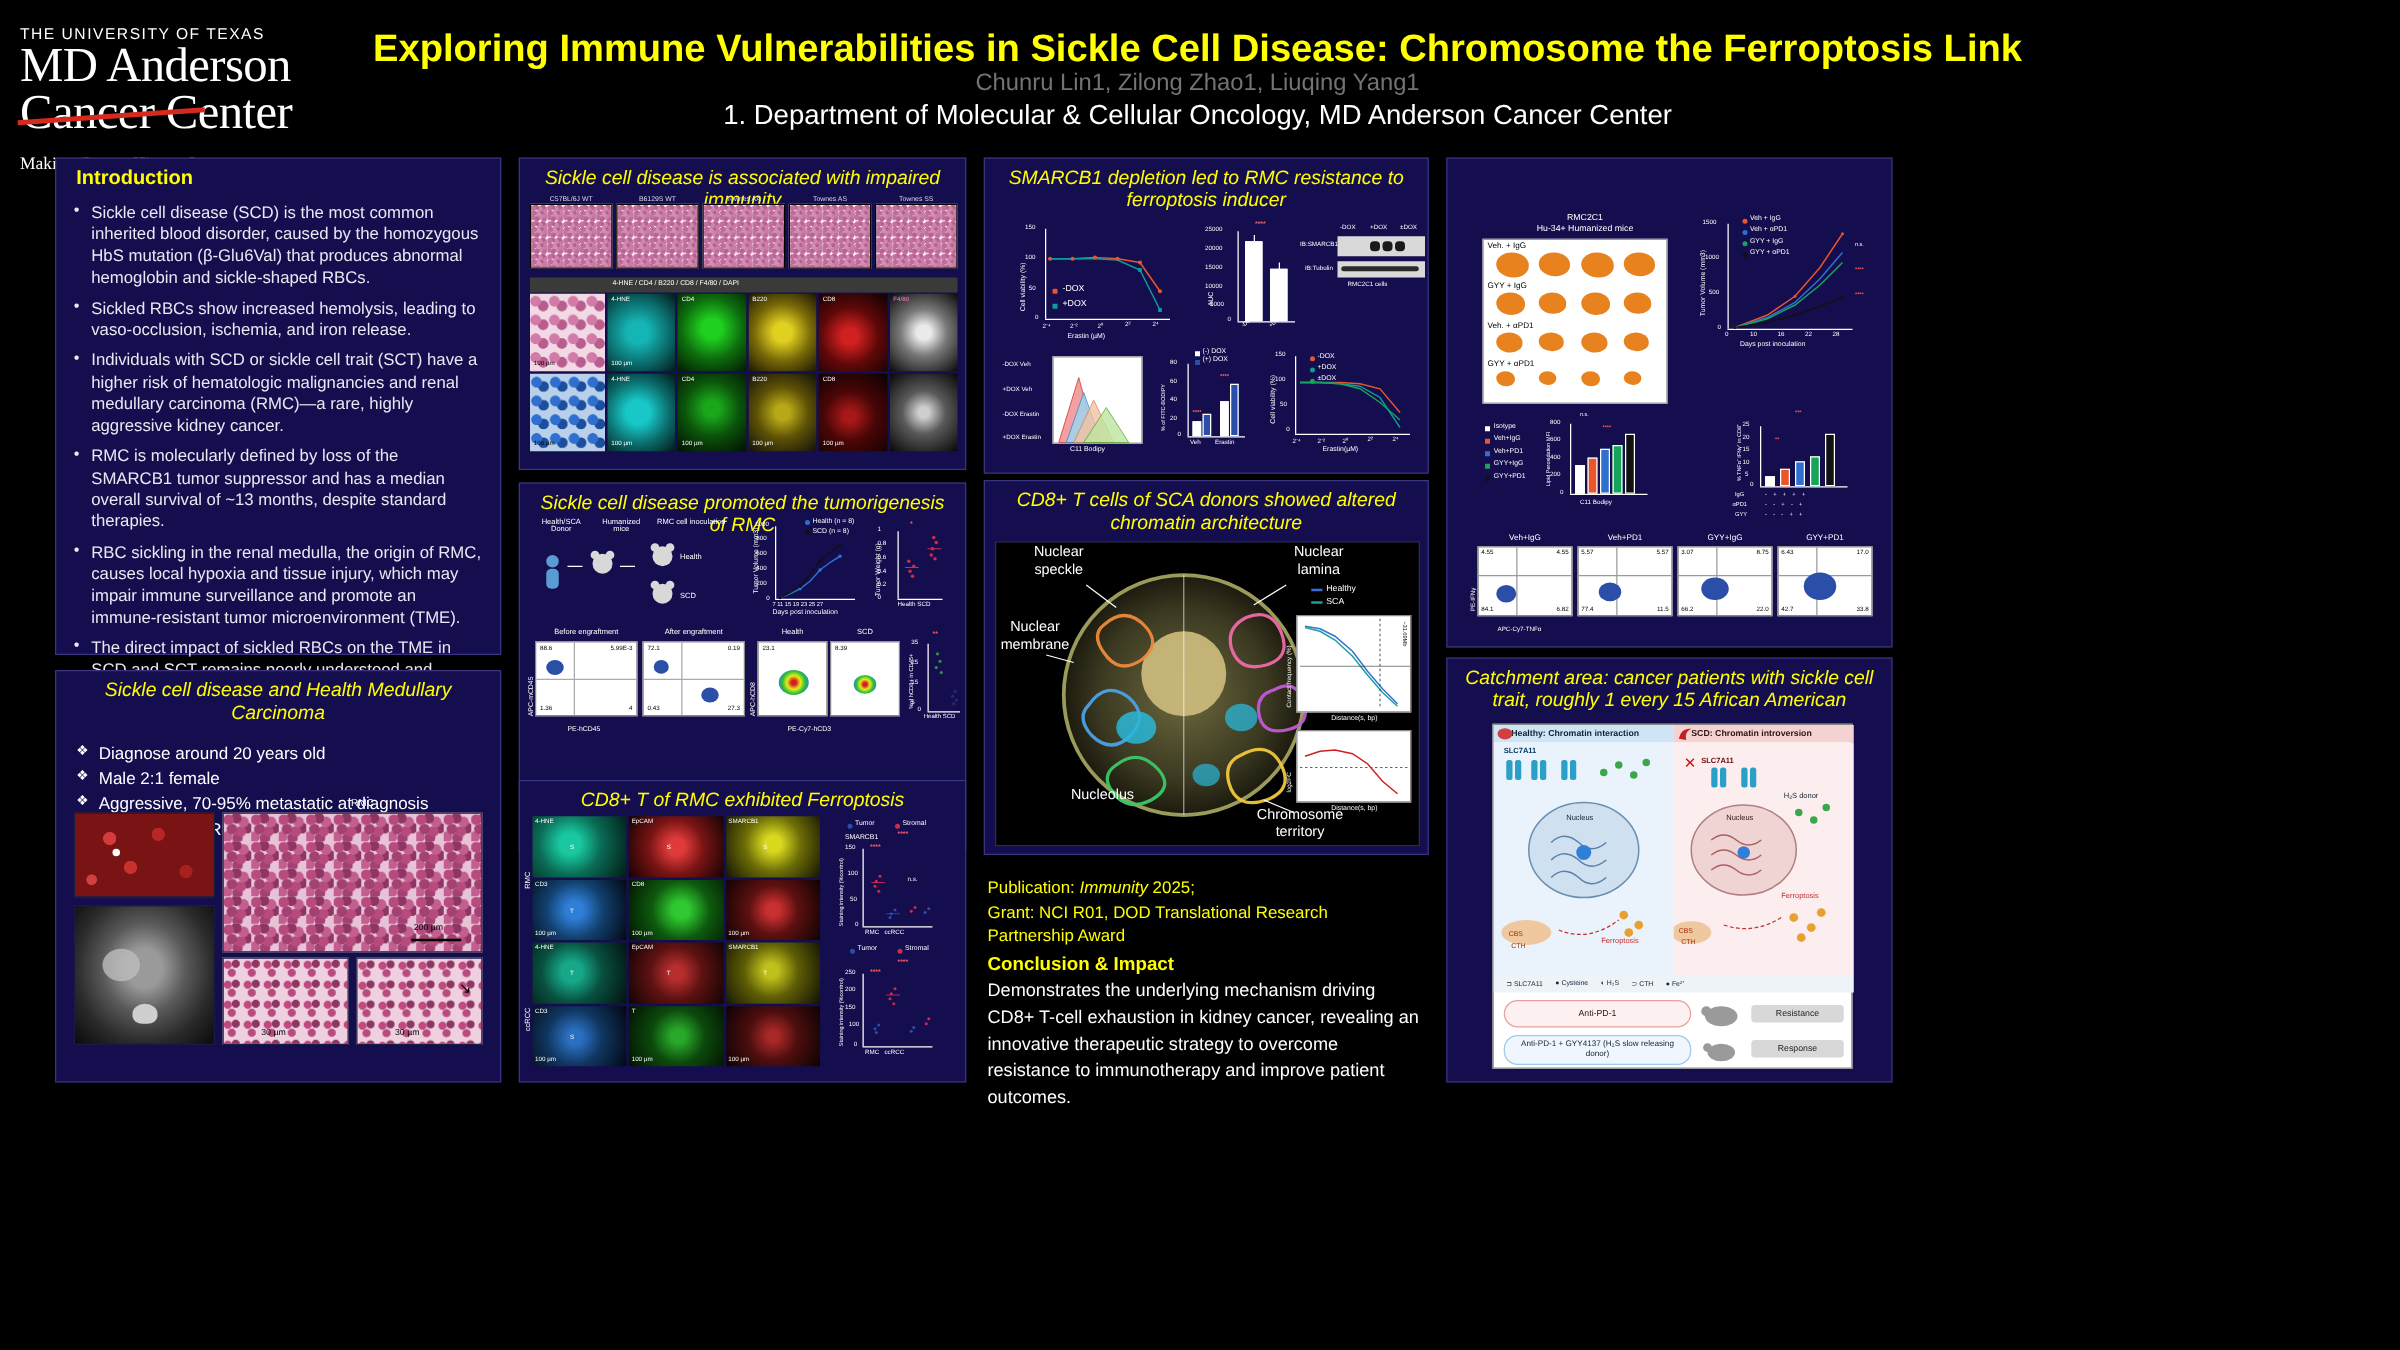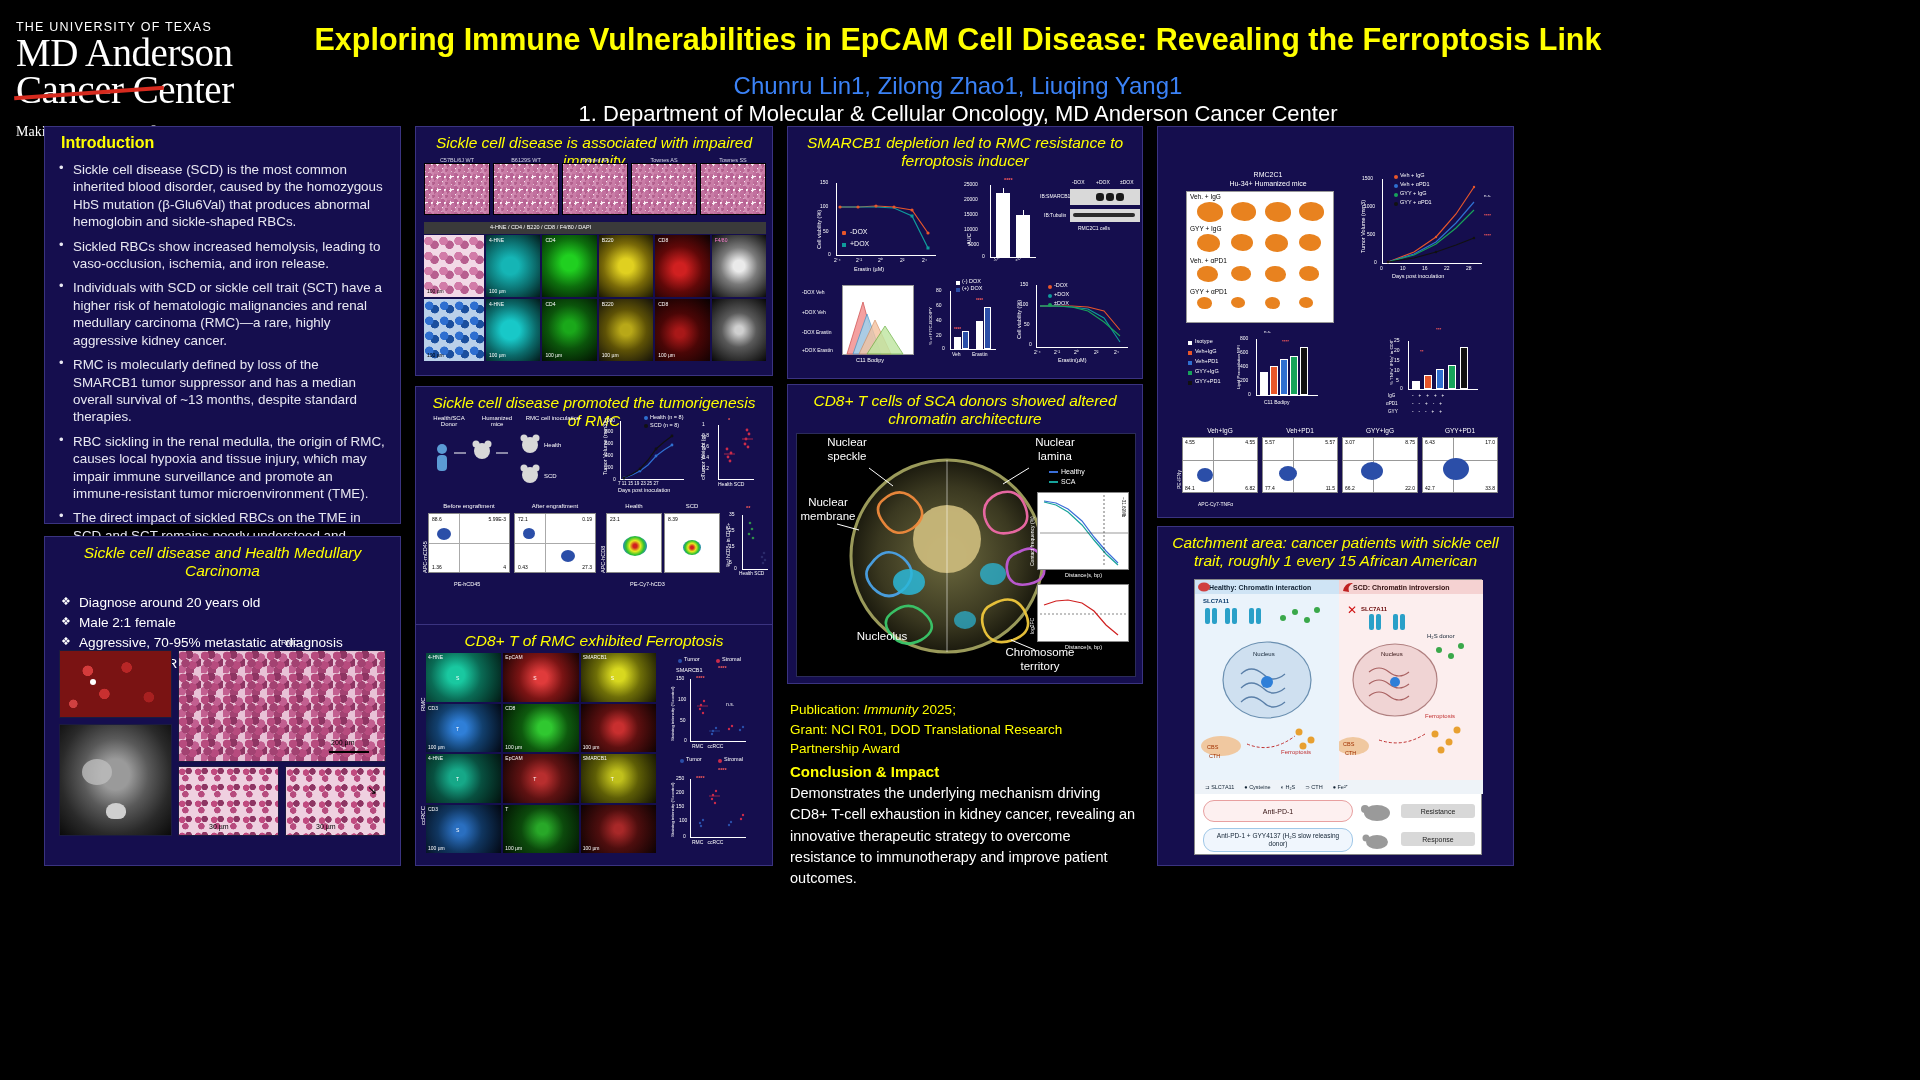--- a/index.html
+++ b/index.html
@@ -14,21 +14,21 @@
   
   .header { position:absolute; left:0; top:0; width:1920px; height:140px; }
   .logo-block { position:absolute; left:16px; top:20px; width:220px; color:#fff; }
   .logo-ut { font-size:12.5px; letter-spacing:1.2px; font-family:"Liberation Sans",sans-serif; }
   .logo-md { font-family:"Liberation Serif", serif; font-size:39px; line-height:0.96; letter-spacing:-0.5px; }
   .logo-cc { position:relative; font-family:"Liberation Serif", serif; font-size:39px; line-height:0.98; letter-spacing:-0.5px; }
   .logo-strike { position:absolute; left:-2px; top:52%; width:150px; height:3.5px; background:#D62A1E; transform:rotate(-4deg); }
   .logo-tag { font-family:"Liberation Serif", serif; font-size:14px; margin-top:14px; }
   .title-block { position:absolute; left:238px; top:22px; width:1440px; text-align:center; }
   .poster-title { color:#FFFF00; font-size:30.5px; font-weight:bold; line-height:1.12; }
-  .authors { color:#3b82f6; font-size:24px; margin-top:16px; }
+  .authors { color:#737373; font-size:19px; margin-top:0; }
   .affil { color:#fff; font-size:22px; margin-top:1px; }
 
   
   .panel { position:absolute; background:#150E4E; border:1px solid #3a3380; }
   .panel-title { color:#FFFF00; font-size:15.5px; font-style:italic; text-align:center; padding:7px 8px 4px; line-height:1.18; }
   .panel-title.plain { font-style:normal; font-weight:bold; text-align:left; padding-left:16px; font-size:16px; }
 
   .bullets { list-style:none; padding:4px 14px 8px 10px; }
   .bullets li { color:#E8E8F2; font-size:13.4px; line-height:1.30; margin-bottom:7px;
                 padding-left:18px; position:relative; }
@@ -103,21 +103,21 @@
     <div class="logo-block">
       <div class="logo-ut">THE UNIVERSITY OF TEXAS</div>
       <div class="logo-md">MD Anderson</div>
       <div class="logo-cc">
         <span>Cancer Center</span>
         <span class="logo-strike"></span>
       </div>
       <div class="logo-tag">Making Cancer History®</div>
     </div>
     <div class="title-block">
-      <div class="poster-title">Exploring Immune Vulnerabilities in EpCAM Cell Disease: Revealing the Ferroptosis Link</div>
+      <div class="poster-title">Exploring Immune Vulnerabilities in Sickle Cell Disease: Chromosome the Ferroptosis Link</div>
       <div class="authors">Chunru Lin1, Zilong Zhao1, Liuqing Yang1</div>
       <div class="affil">1. Department of Molecular &amp; Cellular Oncology, MD Anderson Cancer Center</div>
     </div>
   </div>
 
   <div class="panel" style="left:44px; top:126px; width:357px; height:398px;">
     <div class="panel-title plain">Introduction</div>
     <ul class="bullets">
       <li>Sickle cell disease (SCD) is the most common inherited blood disorder, caused by the homozygous HbS mutation (β-Glu6Val) that produces abnormal hemoglobin and sickle-shaped RBCs.</li>
       <li>Sickled RBCs show increased hemolysis, leading to vaso-occlusion, ischemia, and iron release.</li>

